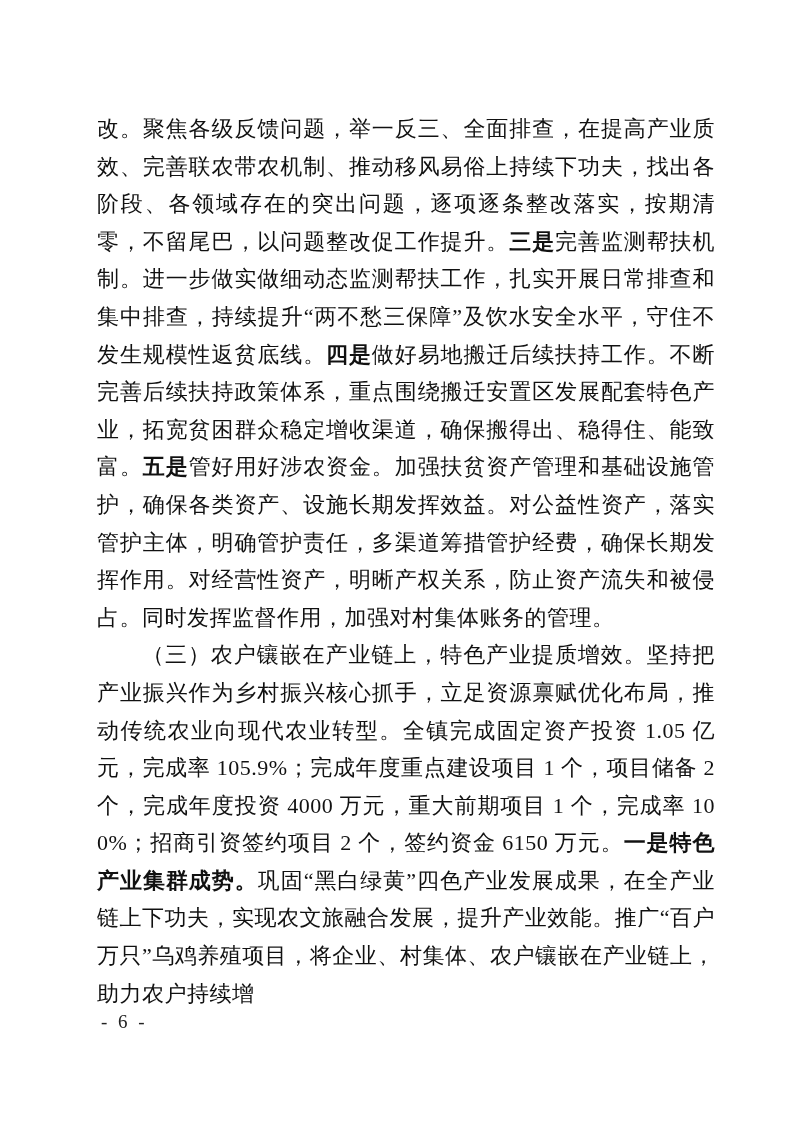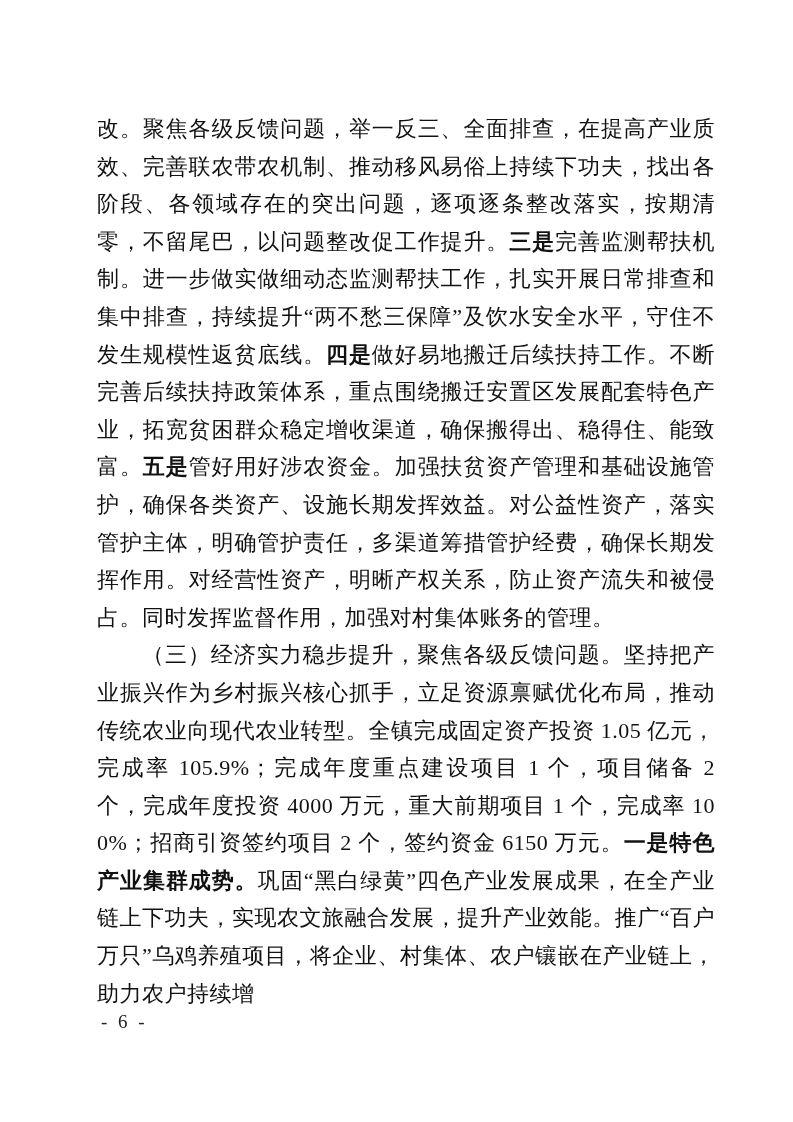--- a/index.html
+++ b/index.html
@@ -57,16 +57,16 @@
     letter-spacing: 3px;
     color: #222222;
   }
 </style>
 </head>
 <body>
 
 <div class="sheet">
   <div class="text-block" id="doc-body">
       <p class="para"><span>改。聚焦各级反馈问题，举一反三、全面排查，在提高产业质效、完善联农带农机制、推动移风易俗上持续下功夫，找出各阶段、各领域存在的突出问题，逐项逐条整改落实，按期清零，不留尾巴，以问题整改促工作提升。</span><span class="run-bold">三是</span><span>完善监测帮扶机制。进一步做实做细动态监测帮扶工作，扎实开展日常排查和集中排查，持续提升“两不愁三保障”及饮水安全水平，守住不发生规模性返贫底线。</span><span class="run-bold">四是</span><span>做好易地搬迁后续扶持工作。不断完善后续扶持政策体系，重点围绕搬迁安置区发展配套特色产业，拓宽贫困群众稳定增收渠道，确保搬得出、稳得住、能致富。</span><span class="run-bold">五是</span><span>管好用好涉农资金。加强扶贫资产管理和基础设施管护，确保各类资产、设施长期发挥效益。对公益性资产，落实管护主体，明确管护责任，多渠道筹措管护经费，确保长期发挥作用。对经营性资产，明晰产权关系，防止资产流失和被侵占。同时发挥监督作用，加强对村集体账务的管理。</span></p>
-      <p class="para indent"><span class="run-kaiti">（三）经济实力稳步提升，聚焦各级反馈问题。</span><span>坚持把产业振兴作为乡村振兴核心抓手，立足资源禀赋优化布局，推动传统农业向现代农业转型。全镇完成固定资产投资 1.05 亿元，完成率 105.9%；完成年度重点建设项目 1 个，项目储备 2 个，完成年度投资 4000 万元，重大前期项目 1 个，完成率 100%；招商引资签约项目 2 个，签约资金 6150 万元。</span><span class="run-bold">一是特色产业集群成势。</span><span>巩固“黑白绿黄”四色产业发展成果，在全产业链上下功夫，实现农文旅融合发展，提升产业效能。推广“百户万只”乌鸡养殖项目，将企业、村集体、农户镶嵌在产业链上，助力农户持续增</span></p>
+      <p class="para indent"><span class="run-kaiti">（三）农户镶嵌在产业链上，特色产业提质增效。</span><span>坚持把产业振兴作为乡村振兴核心抓手，立足资源禀赋优化布局，推动传统农业向现代农业转型。全镇完成固定资产投资 1.05 亿元，完成率 105.9%；完成年度重点建设项目 1 个，项目储备 2 个，完成年度投资 4000 万元，重大前期项目 1 个，完成率 100%；招商引资签约项目 2 个，签约资金 6150 万元。</span><span class="run-bold">一是特色产业集群成势。</span><span>巩固“黑白绿黄”四色产业发展成果，在全产业链上下功夫，实现农文旅融合发展，提升产业效能。推广“百户万只”乌鸡养殖项目，将企业、村集体、农户镶嵌在产业链上，助力农户持续增</span></p>
     </div>
   <div class="page-number">- 6 -</div>
 </div>
 
 </body></html>

